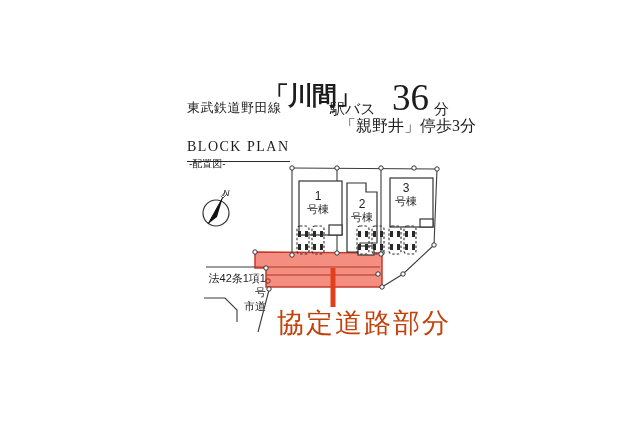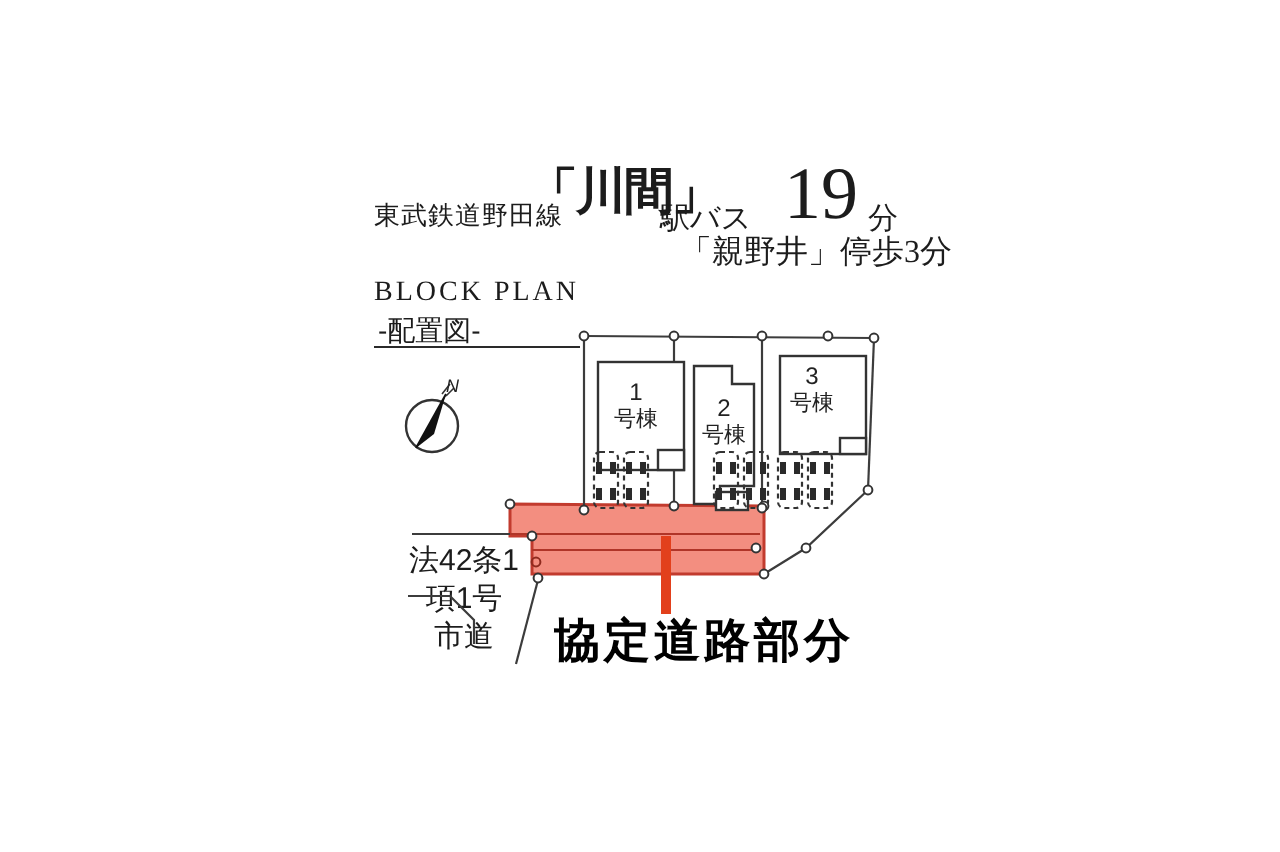--- a/index.html
+++ b/index.html
@@ -12,36 +12,36 @@
   .abs{position:absolute;white-space:nowrap;}
   
   .rail-line{left:187px;top:99px;font-size:13px;font-family:Liberation Serif, serif;letter-spacing:.5px;}
   .station{left:264px;top:79px;font-size:25px;font-weight:bold;font-family:"Liberation Serif","DejaVu Serif",serif;letter-spacing:-1px;}
   .busmode{left:330px;top:100px;font-size:15px;font-family:"Liberation Serif","DejaVu Serif",serif;}
   .minutes{left:392px;top:76px;font-size:37px;font-family:"Liberation Serif","DejaVu Serif",serif;}
   .min-unit{left:434px;top:100px;font-size:15px;font-family:"Liberation Serif","DejaVu Serif",serif;}
   .busstop{left:340px;top:116px;font-size:16px;font-family:"Liberation Serif","DejaVu Serif",serif;}
   
   .bp-title{left:187px;top:139px;font-size:14px;font-family:"Liberation Serif","DejaVu Serif",serif;
-            letter-spacing:1.5px;border-bottom:1.5px solid #2a2a2a;padding-bottom:18px;}
-  .bp-sub{left:189px;top:157px;font-size:14px;}
+            letter-spacing:1.5px;border-bottom:1.5px solid #2a2a2a;padding-bottom:6px;}
+  .bp-sub{left:189px;top:157px;font-size:10px;}
   
-  .road-label{left:198px;top:272px;width:68px;font-size:15px;line-height:1.25;text-align:center;white-space:normal;}
+  .road-label{left:198px;top:272px;width:68px;font-size:11px;line-height:1.25;text-align:right;white-space:normal;}
   
-  .agree-label{left:277px;top:305px;font-size:23px;letter-spacing:2px;color:#000000;font-weight:700;}
+  .agree-label{left:277px;top:305px;font-size:27px;letter-spacing:2px;color:#c2410c;font-weight:400;}
   svg{position:absolute;left:0;top:0;}
   svg text{font-family:"Liberation Sans","DejaVu Sans",sans-serif;fill:#222;}
 </style>
 </head>
 <body>
 
 <div class="abs rail-line">東武鉄道野田線</div>
 <div class="abs station">「川間」</div>
 <div class="abs busmode">駅バス</div>
-<div class="abs minutes">19</div>
+<div class="abs minutes">36</div>
 <div class="abs min-unit">分</div>
 <div class="abs busstop">「親野井」停歩3分</div>
 
 <div class="abs bp-title">BLOCK PLAN</div>
 <div class="abs bp-sub">-配置図-</div>
 
 <div class="abs road-label">
   <div>法42条1項1号</div>
   <div>市道</div>
 </div>

